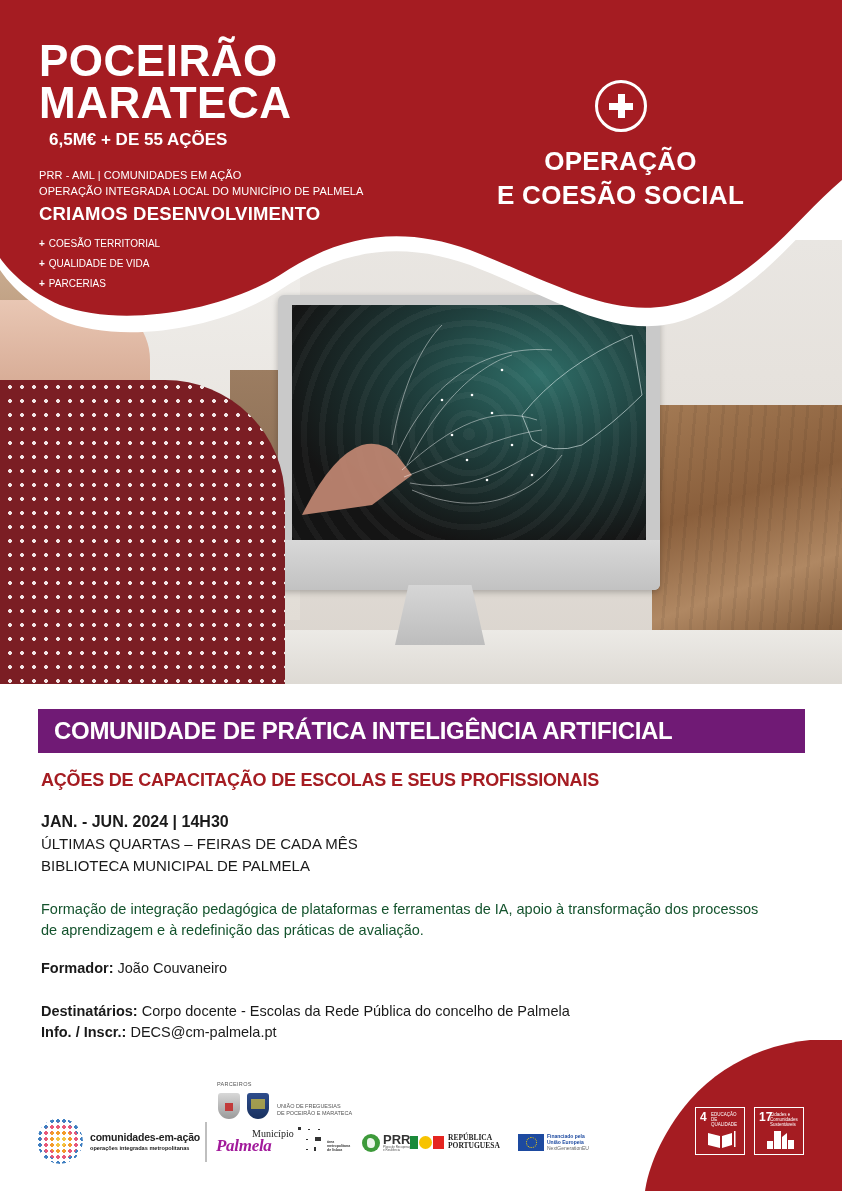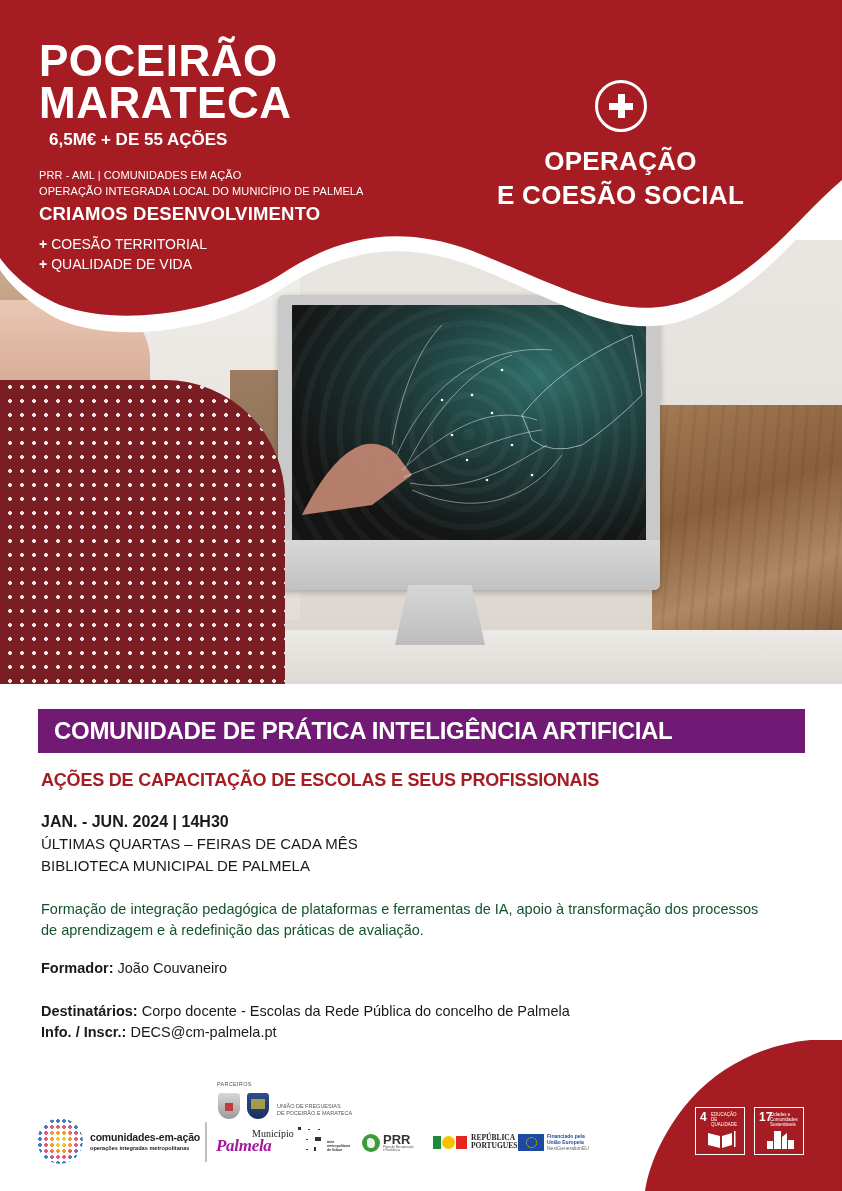--- a/index.html
+++ b/index.html
@@ -53,21 +53,21 @@
   
   .top-wave { position: absolute; left: 0; top: 0; width: 842px; height: 345px; }
 
   .header-left { position: absolute; left: 39px; top: 40px; color: #fff; }
   .title-line { font-family: "Liberation Sans", sans-serif; font-weight: 700; font-size: 44px;
     line-height: 42px; letter-spacing: 0.5px; }
   .budget { font-weight: 700; font-size: 17px; margin-top: 6px; margin-left: 10px; }
   .op-line { font-size: 11px; line-height: 16px; margin-top: 17px; letter-spacing: 0.1px; }
   .criamos { font-weight: 700; font-size: 18.5px; margin-top: 4px; letter-spacing: 0.2px; }
   .bullets { margin-top: 9px; }
-  .bullet { font-size: 14px; line-height: 20px; }
+  .bullet { font-size: 10px; line-height: 20px; }
   .bullet .plus { font-weight: 700; margin-right: 4px; }
 
   .header-right { position: absolute; left: 483px; top: 80px; width: 275px; text-align: center; color: #fff; }
   .plus-circle { width: 52px; height: 52px; margin: 0 auto 12px; border: 3px solid #fff; border-radius: 50%;
     position: relative; }
   .plus-circle::before, .plus-circle::after { content: ""; position: absolute; background: #fff; }
   .plus-circle::before { left: 11px; right: 11px; top: 20px; height: 7px; }
   .plus-circle::after { top: 11px; bottom: 11px; left: 20px; width: 7px; }
   .focus-line { font-weight: 700; font-size: 26px; line-height: 34px; letter-spacing: 0.3px; }
 
@@ -119,21 +119,21 @@
   .aml { position: absolute; left: 298px; top: 1127px; width: 50px; height: 28px; }
   .aml span { position:absolute; background:#333; }
   .aml-text { position:absolute; left: 327px; top: 1140px; font-size: 3.5px; line-height: 4px; color:#333; font-weight: 700; }
 
   .prr { position: absolute; left: 362px; top: 1134px; display: flex; align-items: center; gap: 3px; }
   .prr .globe { width: 18px; height: 18px; border-radius: 50%; background: #3d9a3a; position: relative; }
   .prr .globe::after { content:""; position:absolute; left:5px; top:4px; width:8px; height:10px; background:#fff; border-radius: 40% 60% 50% 50%; opacity: .9; }
   .prr .txt { font-weight: 700; font-size: 13px; color: #333; line-height: 12px; }
   .prr .small { font-size: 3px; color: #555; display:block; line-height: 3px; font-weight: 400; }
 
-  .rp { position: absolute; left: 433px; top: 1134px; display: flex; align-items: center; gap: 4px; }
+  .rp { position: absolute; left: 410px; top: 1134px; display: flex; align-items: center; gap: 4px; }
   .rp .flag { display:flex; align-items:center; }
   .rp .g { width: 8px; height: 13px; background: #1b8a3a; }
   .rp .y { width: 13px; height: 13px; border-radius: 50%; background: #f7c300; margin: 0 1px; }
   .rp .r { width: 11px; height: 13px; background: #e52520; }
   .rp .txt { font-family: "Liberation Serif", serif; font-weight: 700; font-size: 7.5px; line-height: 8px; color: #222; }
 
   .eu { position: absolute; left: 518px; top: 1133px; display: flex; align-items: center; gap: 3px; }
   .eu .flag { width: 26px; height: 17px; background: #1d4aa0; position: relative; }
   .eu .flag::after { content:""; position:absolute; left:8px; top:3px; width:9px; height:9px; border-radius:50%; border: 1.3px dotted #f7d000; }
   .eu .txt { font-size: 5px; line-height: 6px; color: #1d4aa0; font-weight: 700; }
@@ -193,20 +193,21 @@
   <div class="title-line">MARATECA</div>
   <div class="budget">6,5M€ + DE 55 AÇÕES</div>
   <div class="op-line">
     <div>PRR - AML | COMUNIDADES EM AÇÃO</div>
     <div>OPERAÇÃO INTEGRADA LOCAL DO MUNICÍPIO DE PALMELA</div>
   </div>
   <div class="criamos">CRIAMOS DESENVOLVIMENTO</div>
   <div class="bullets">
     <div class="bullet"><span class="plus">+</span><span>COESÃO TERRITORIAL</span></div>
     <div class="bullet"><span class="plus">+</span><span>QUALIDADE DE VIDA</span></div>
+    <div class="bullet"><span class="plus">+</span><span>PARCERIAS</span></div>
   </div>
 </div>
 
 <div class="header-right">
   <div class="plus-circle"></div>
   <div class="focus-line">OPERAÇÃO</div>
   <div class="focus-line">E COESÃO SOCIAL</div>
 </div>
 
 <div class="banner">COMUNIDADE DE PRÁTICA INTELIGÊNCIA ARTIFICIAL</div>

